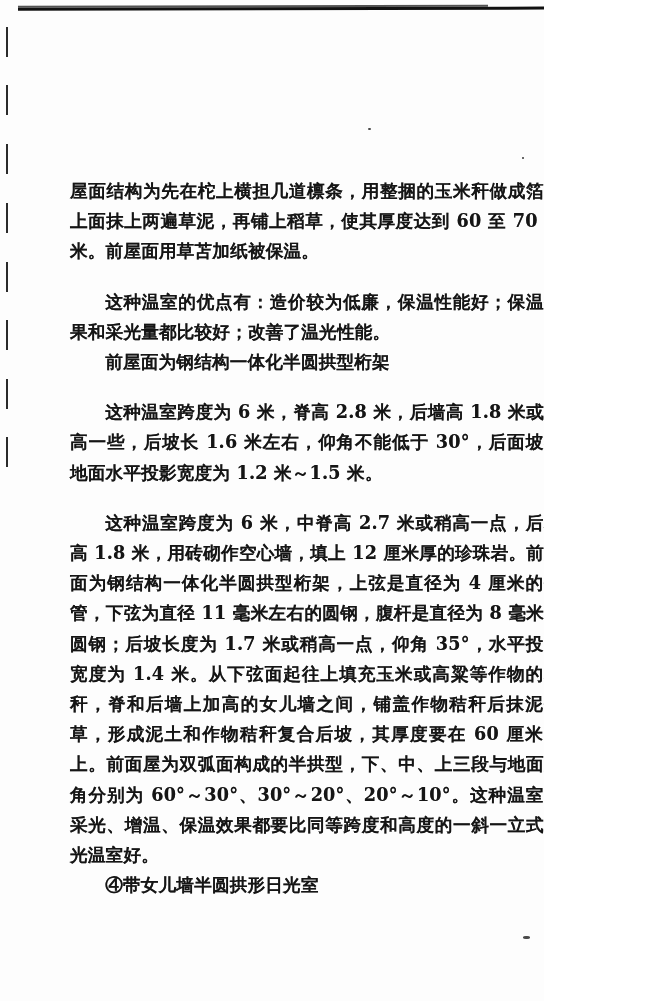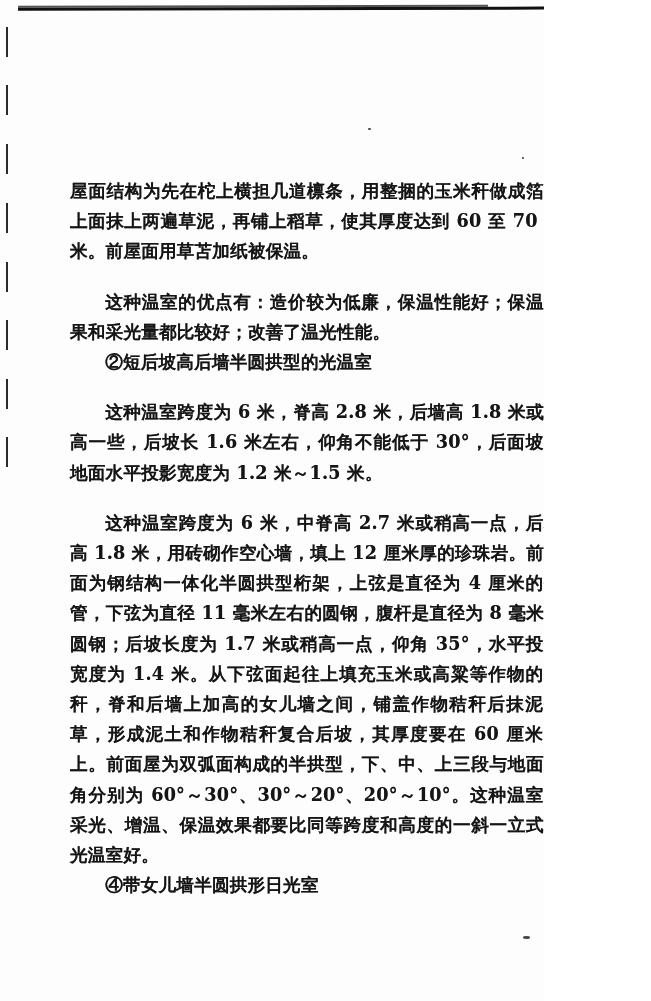--- a/index.html
+++ b/index.html
@@ -169,21 +169,21 @@
   </div>
 
   <div class="speck" style="left:368px; top:128px; width:3px; height:2px;"></div>
   <div class="speck" style="left:522px; top:157px; width:2px; height:2px;"></div>
   <div class="speck" style="left:556px; top:145px; width:2px; height:2px;"></div>
   <div class="speck" style="left:523px; top:936px; width:7px; height:3px;"></div>
 
   <div id="text-column">
     <p class="para">屋面结构为先在柁上横担几道檩条，用整捆的玉米秆做成箔，上面抹上两遍草泥，再铺上稻草，使其厚度达到 60 至 70 厘米。前屋面用草苫加纸被保温。</p>
     <p class="para indent">这种温室的优点有：造价较为低廉，保温性能好；保温效果和采光量都比较好；改善了温光性能。</p>
-    <p class="para heading">②短后坡高后墙半圆拱型的光温室</p>
+    <p class="para heading">前屋面为钢结构一体化半圆拱型桁架</p>
     <p class="para indent">这种温室跨度为 6 米，脊高 2.8 米，后墙高 1.8 米或再高一些，后坡长 1.6 米左右，仰角不能低于 30°，后面坡在地面水平投影宽度为 1.2 米～1.5 米。</p>
     <p class="para indent">这种温室跨度为 6 米，中脊高 2.7 米或稍高一点，后墙高 1.8 米，用砖砌作空心墙，填上 12 厘米厚的珍珠岩。前屋面为钢结构一体化半圆拱型桁架，上弦是直径为 4 厘米的钢管，下弦为直径 11 毫米左右的圆钢，腹杆是直径为 8 毫米的圆钢；后坡长度为 1.7 米或稍高一点，仰角 35°，水平投影宽度为 1.4 米。从下弦面起往上填充玉米或高粱等作物的秸秆，脊和后墙上加高的女儿墙之间，铺盖作物秸秆后抹泥铺草，形成泥土和作物秸秆复合后坡，其厚度要在 60 厘米以上。前面屋为双弧面构成的半拱型，下、中、上三段与地面夹角分别为 60°～30°、30°～20°、20°～10°。这种温室的采光、增温、保温效果都要比同等跨度和高度的一斜一立式日光温室好。</p>
     <p class="para heading">④带女儿墙半圆拱形日光室</p>
   </div>
 
   <div id="chapter-tab">
     <div class="chapter-badge">
       <span class="bk-char">第</span>
       <span class="bk-num">2</span>
       <span class="bk-char">章</span>

